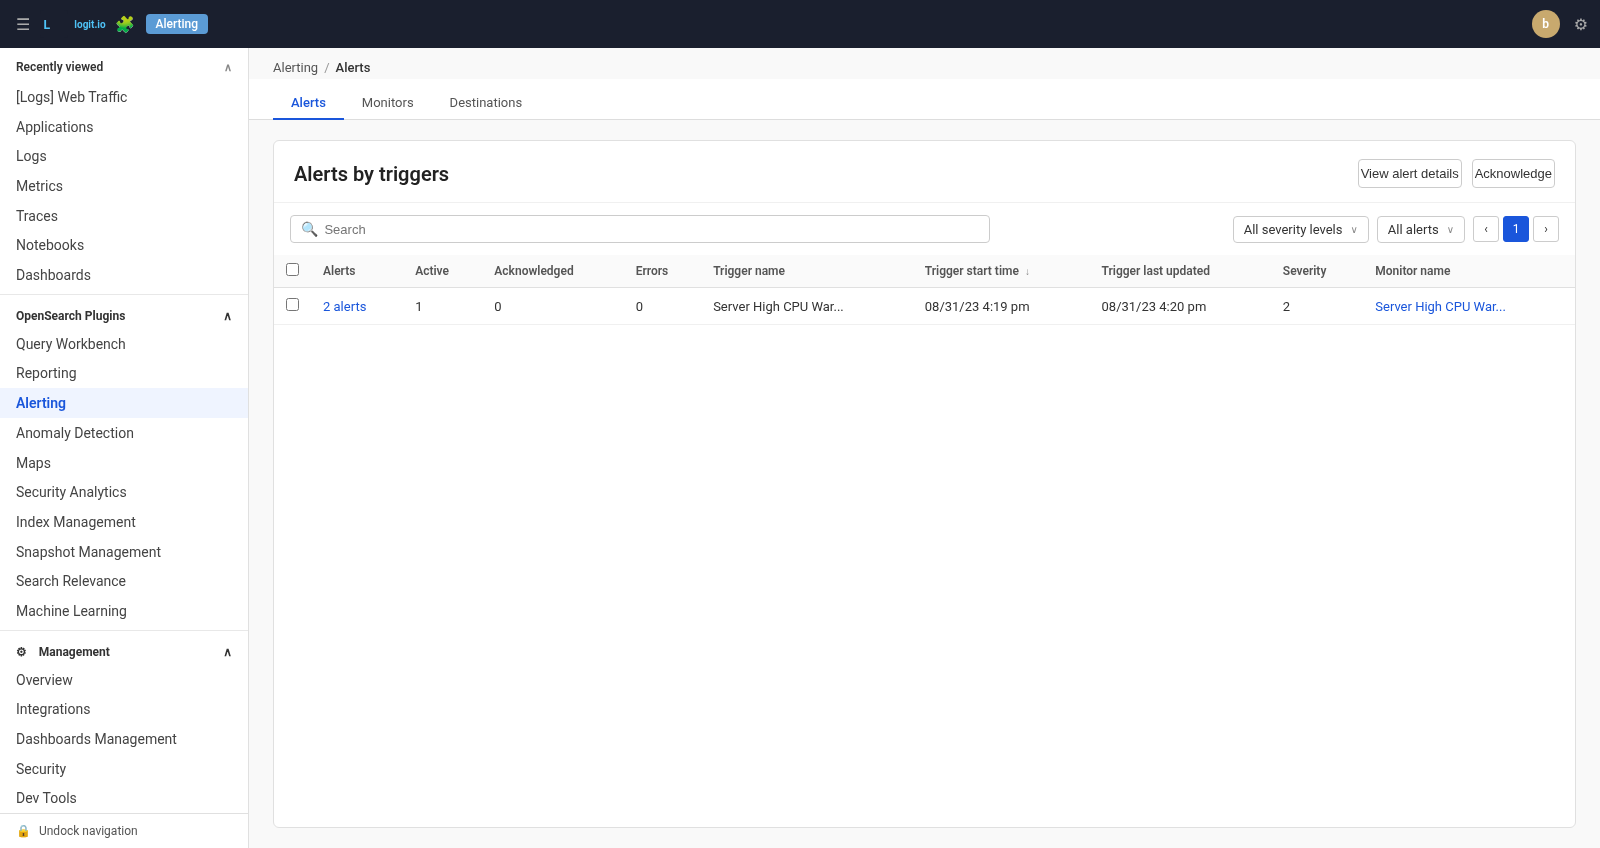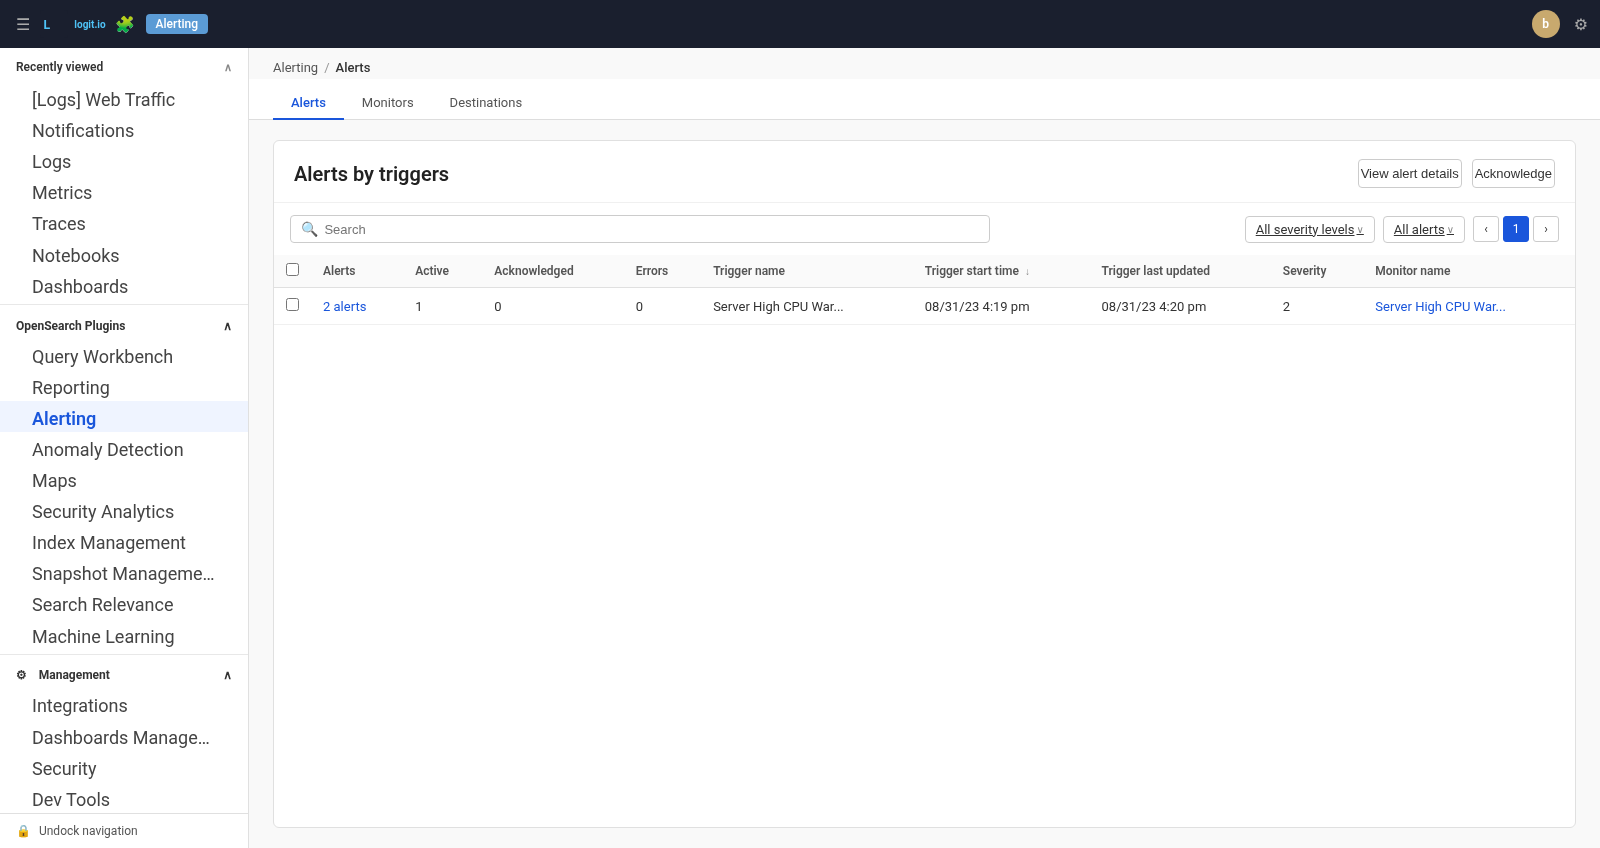--- a/index.html
+++ b/index.html
@@ -87,22 +87,22 @@
       align-items: center;
       justify-content: space-between;
       padding: 12px 16px 8px 16px;
       font-size: 12px;
       font-weight: 600;
       color: #333;
       cursor: pointer;
     }
     .sidebar-section-header .chevron { color: #888; font-size: 11px; }
     .sidebar-item {
-      padding: 7px 32px;
-      font-size: 18px;
+      padding: 7px 16px;
+      font-size: 14px;
       color: #444;
       cursor: pointer;
       white-space: nowrap;
       overflow: hidden;
       text-overflow: ellipsis;
     }
     .sidebar-item.active {
       font-weight: 600;
       color: #1a56db;
       background: #eff4ff;
@@ -243,29 +243,28 @@
     }
     .search-icon { color: #888; font-size: 14px; }
     .filter-group {
       display: flex;
       align-items: center;
       gap: 8px;
     }
     .filter-dropdown {
       display: flex;
       align-items: center;
-      gap: 2px;
+      gap: 8px;
       border: 1px solid #ccc;
       border-radius: 4px;
       padding: 5px 10px;
       background: #fff;
       cursor: pointer;
       font-size: 13px;
       color: #333;
-      text-decoration: underline;
     }
     .filter-dropdown .chevron { color: #888; font-size: 10px; }
     .pagination {
       display: flex;
       align-items: center;
       gap: 4px;
     }
     .page-btn {
       width: 26px;
       height: 26px;
@@ -329,21 +328,21 @@
 
 <div class="main-layout">
 
   <div class="sidebar">
     <div class="sidebar-section-header">
       <span>Recently viewed</span>
       <span class="chevron">∧</span>
     </div>
 
     <div class="sidebar-item">[Logs] Web Traffic</div>
-    <div class="sidebar-item">Notifications</div>
+    <div class="sidebar-item">Applications</div>
     <div class="sidebar-item">Logs</div>
     <div class="sidebar-item">Metrics</div>
     <div class="sidebar-item">Traces</div>
     <div class="sidebar-item">Notebooks</div>
     <div class="sidebar-item">Dashboards</div>
 
     <div class="sidebar-divider"></div>
 
     <div class="sidebar-section-title">
       <span>OpenSearch Plugins</span>
@@ -364,20 +363,21 @@
     <div class="sidebar-divider"></div>
 
     <div class="sidebar-section-title">
       <div style="display:flex;align-items:center;gap:6px;">
         <span class="section-icon">⚙</span>
         <span>Management</span>
       </div>
       <span class="chevron">∧</span>
     </div>
 
+    <div class="sidebar-item">Overview</div>
     <div class="sidebar-item">Integrations</div>
     <div class="sidebar-item">Dashboards Management</div>
     <div class="sidebar-item">Security</div>
     <div class="sidebar-item">Dev Tools</div>
 
     <div class="sidebar-bottom">
       <span>🔒</span>
       <span>Undock navigation</span>
     </div>
   </div>

